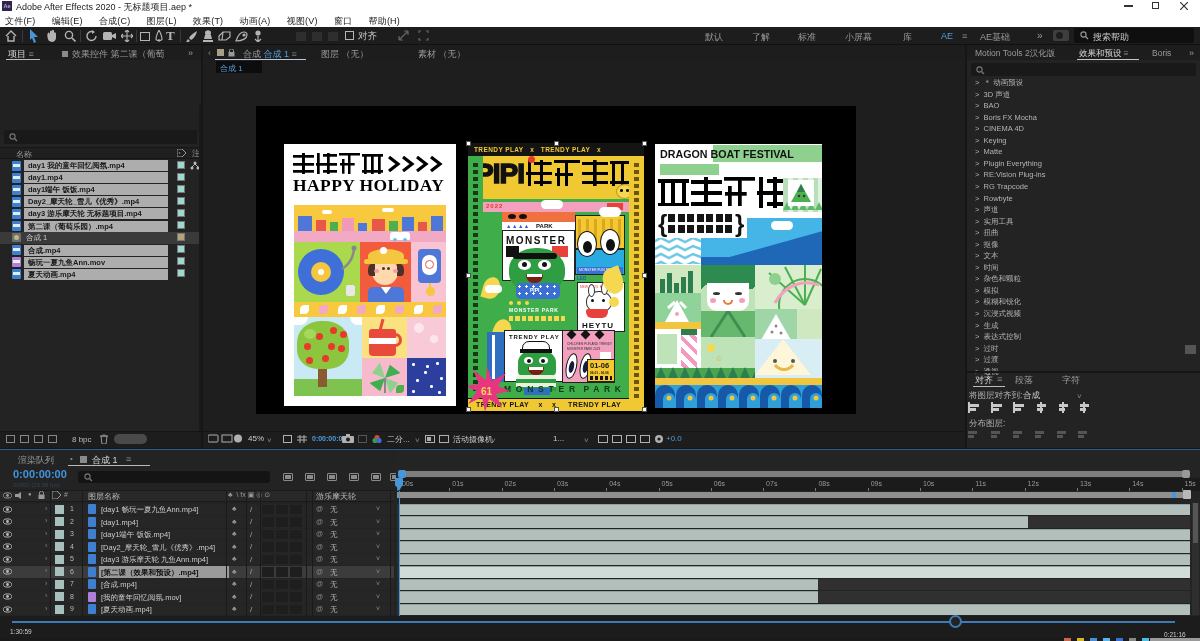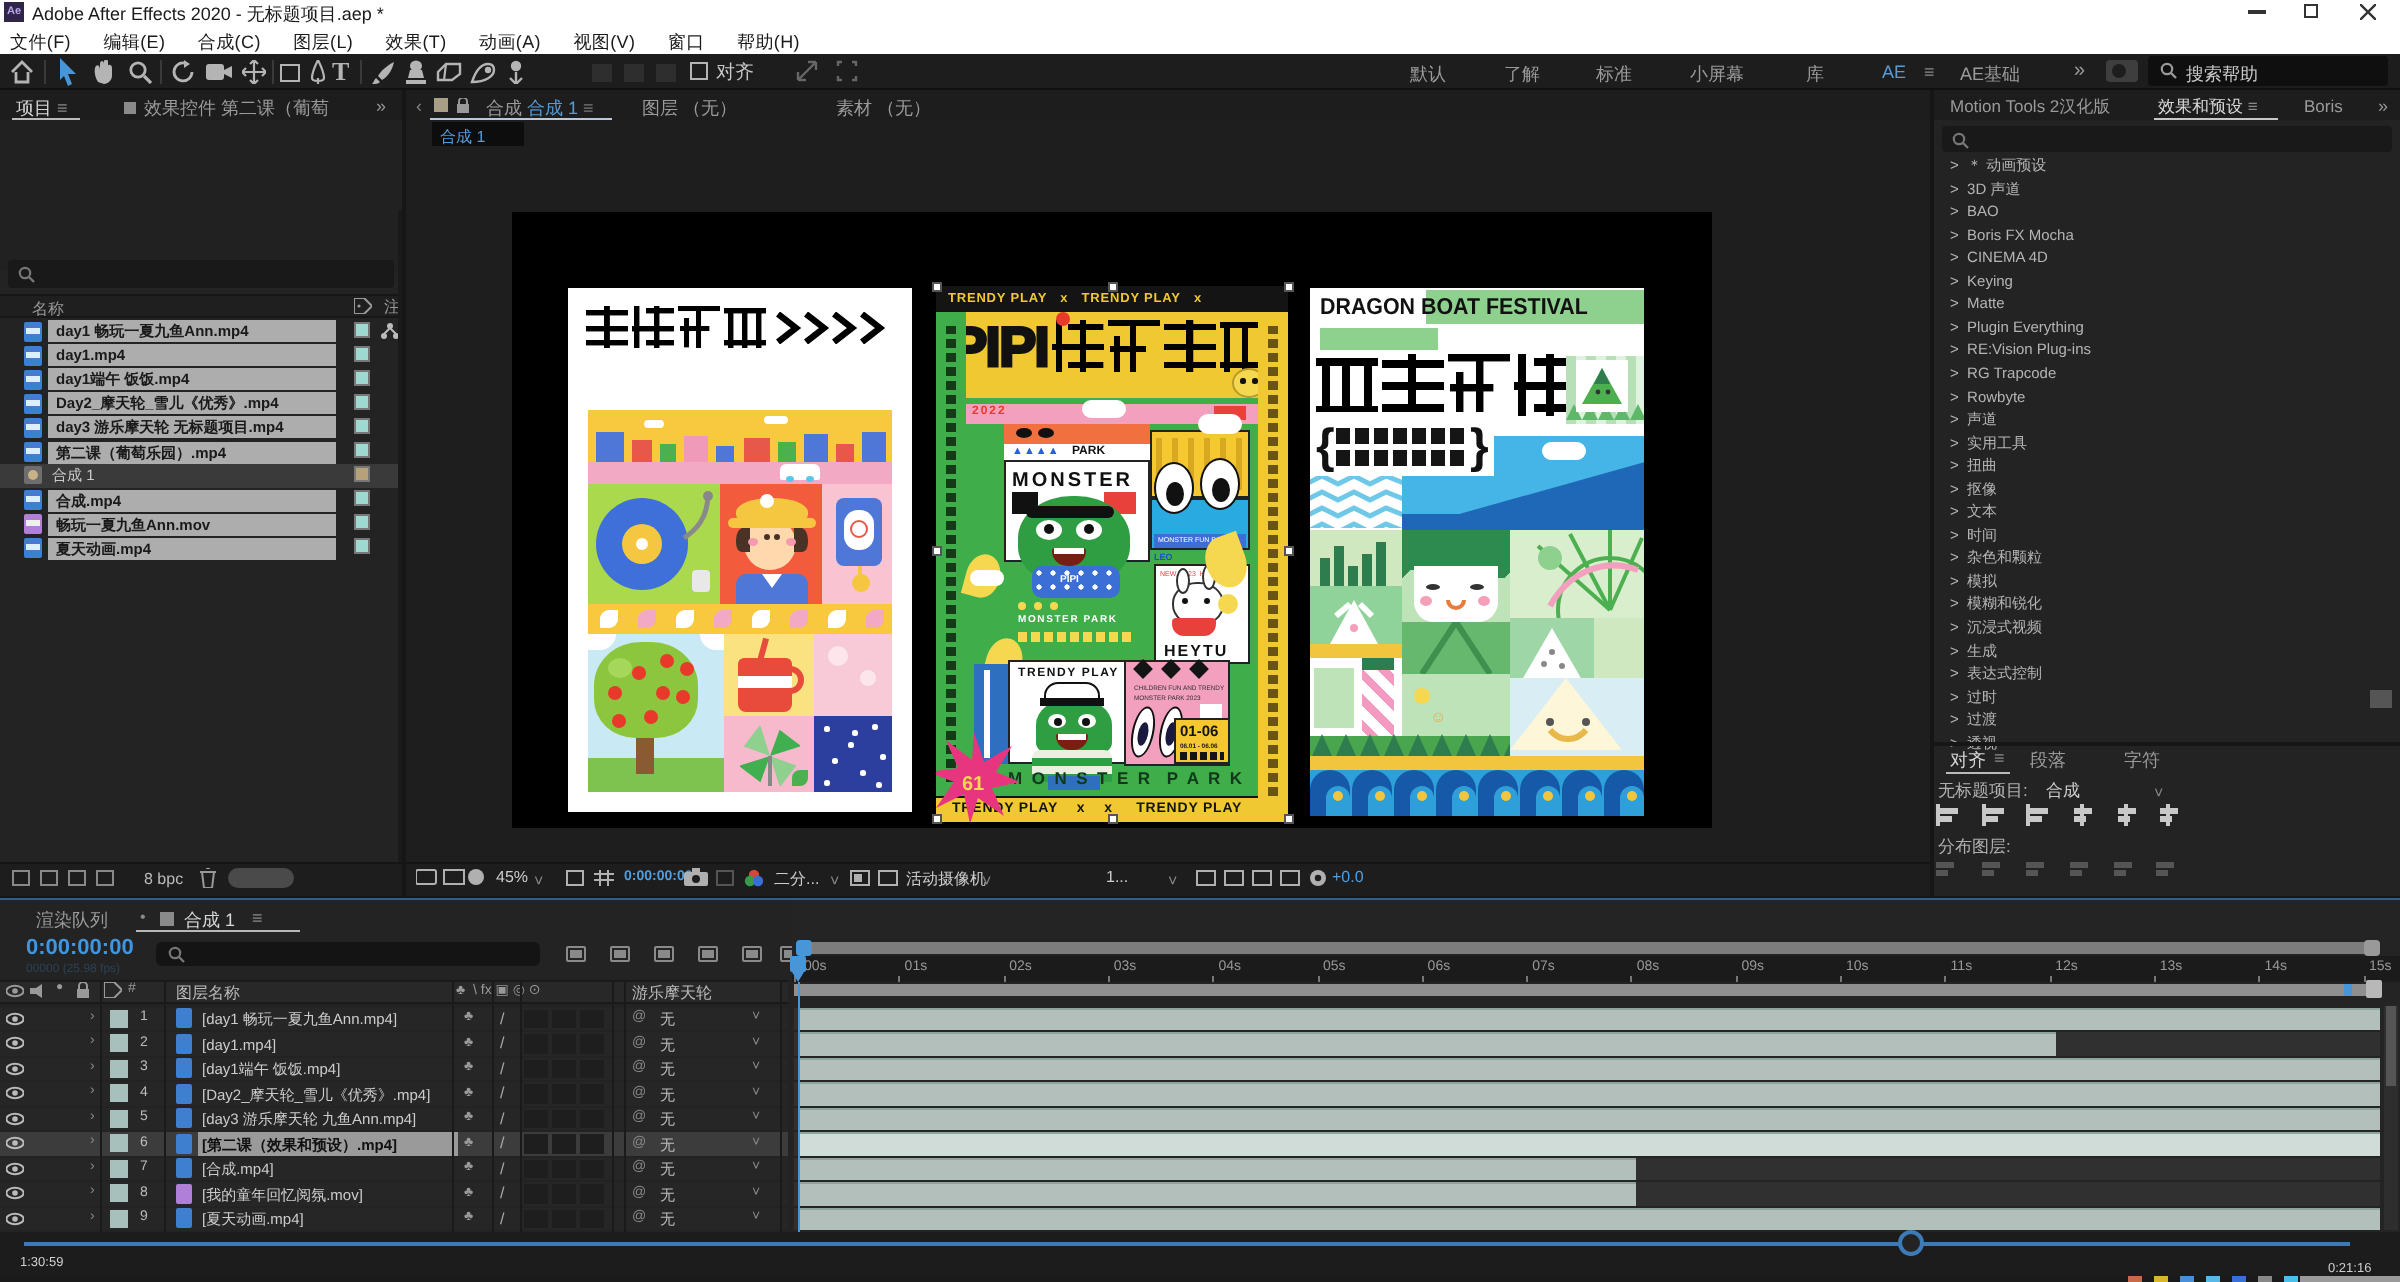--- a/index.html
+++ b/index.html
@@ -124,21 +124,21 @@
 <div class="ab" style="left:0px;top:102px;width:201px;height:12px;background:#1f1f1f;border-top:1px solid #161616;border-bottom:1px solid #161616"></div>
 <div class="tx" style="left:16px;top:104px;font-size:8px;color:#999">名称</div>
 <svg class="ico" style="left:177px;top:104px" width="9" height="8">
       <path d="M0 0 L5 0 L9 4 L5 8 L0 8 Z" fill="none" stroke="#999" stroke-width="1"></path>
       <circle cx="2.5" cy="4" r="0.8" fill="#999"></circle>
     </svg>
 <div class="tx" style="left:192px;top:103px;font-size:8px;color:#999">注</div>
 <div class="ab" style="left:24px;top:115.0px;width:144px;height:11.1px;background:#adadad"></div>
 <div class="ab" style="left:12px;top:115.5px;width:9px;height:10px;background:#3e7fd0;border-radius:1px"></div>
 <div class="ab" style="left:13px;top:118.5px;width:7px;height:3px;background:#ddeeff"></div>
-<div class="tx" style="left:28px;top:116.0px;font-size:7.5px;color:#1a1a1a;font-weight:bold">day1 畅玩一夏九鱼Ann.mp4</div>
+<div class="tx" style="left:28px;top:116.0px;font-size:7.5px;color:#1a1a1a;font-weight:bold">day1 我的童年回忆阅氛.mp4</div>
 <div class="ab" style="left:177px;top:115.5px;width:8px;height:8px;background:#9fd8cf;border:1px solid #777"></div>
 <svg class="ico" style="left:190px;top:115.5px" width="10" height="9">
       <circle cx="5" cy="2" r="1.5" fill="#bbb"></circle>
       <circle cx="2" cy="7" r="1.5" fill="#bbb"></circle>
       <circle cx="8" cy="7" r="1.5" fill="#bbb"></circle>
       <path d="M5 3 L2 6 M5 3 L8 6" stroke="#bbb" stroke-width="1"></path>
     </svg>
 <div class="ab" style="left:24px;top:127.1px;width:144px;height:11.1px;background:#adadad"></div>
 <div class="ab" style="left:12px;top:127.6px;width:9px;height:10px;background:#3e7fd0;border-radius:1px"></div>
 <div class="ab" style="left:13px;top:130.6px;width:7px;height:3px;background:#ddeeff"></div>
@@ -215,20 +215,21 @@
 <div class="zh ka" style="left:9px;top:9px;width:21px;height:21px"></div>
 <div class="zh kb" style="left:32px;top:9px;width:21px;height:21px"></div>
 <div class="zh kc" style="left:55px;top:9px;width:21px;height:21px"></div>
 <div class="zh kd" style="left:78px;top:9px;width:21px;height:21px"></div>
 <svg class="ab" style="left:103px;top:12px" width="60" height="16">
         <path d="M2 1 L11 8 L2 15" stroke="#000" stroke-width="3.2" fill="none"></path>
         <path d="M16 1 L25 8 L16 15" stroke="#000" stroke-width="3.2" fill="none"></path>
         <path d="M30 1 L39 8 L30 15" stroke="#000" stroke-width="3.2" fill="none"></path>
         <path d="M44 1 L53 8 L44 15" stroke="#000" stroke-width="3.2" fill="none"></path>
       </svg>
+<div class="tx" style="left:9px;top:31px;font-family:Liberation Serif,serif;font-weight:bold;font-size:17.5px;color:#000;letter-spacing:0.4px">HAPPY HOLIDAY</div>
 <div class="ab" style="left:10px;top:61px;width:152px;height:191px;background:#fff">
 <div class="ab" style="left:0px;top:0px;width:152px;height:26px;background:#f8c93e"></div>
 <div class="ab" style="left:4px;top:11px;width:14px;height:15px;background:#4f77d8"></div>
 <div class="ab" style="left:22px;top:15px;width:10px;height:11px;background:#e8584a"></div>
 <div class="ab" style="left:36px;top:17px;width:8px;height:9px;background:#4caf50"></div>
 <div class="ab" style="left:48px;top:13px;width:12px;height:13px;background:#f09aba"></div>
 <div class="ab" style="left:64px;top:18px;width:9px;height:8px;background:#4f77d8"></div>
 <div class="ab" style="left:78px;top:14px;width:13px;height:12px;background:#e8584a"></div>
 <div class="ab" style="left:95px;top:16px;width:9px;height:10px;background:#4caf50"></div>
 <div class="ab" style="left:108px;top:12px;width:12px;height:14px;background:#4f77d8"></div>
@@ -670,21 +671,21 @@
 <div class="tx" style="left:8px;top:298.65000000000015px;font-size:7.5px;color:#b4b4b4">&gt;&nbsp;&nbsp;过时</div>
 <div class="tx" style="left:8px;top:310.20000000000016px;font-size:7.5px;color:#b4b4b4">&gt;&nbsp;&nbsp;过渡</div>
 <div class="tx" style="left:8px;top:321.75000000000017px;font-size:7.5px;color:#b4b4b4">&gt;&nbsp;&nbsp;透视</div>
 <div class="ab" style="left:218px;top:300px;width:11px;height:9px;background:#555"></div>
 <div class="ab" style="left:0px;top:326px;width:233px;height:2px;background:#161616"></div>
 <div class="tx" style="left:8px;top:329px;font-size:9px;color:#d8d8d8">对齐</div>
 <div class="tx" style="left:30px;top:329px;font-size:9px;color:#888">≡</div>
 <div class="tx" style="left:48px;top:329px;font-size:9px;color:#9a9a9a">段落</div>
 <div class="tx" style="left:95px;top:329px;font-size:9px;color:#9a9a9a">字符</div>
 <div class="ab" style="left:6px;top:341px;width:32px;height:1px;background:#bbb"></div>
-<div class="tx" style="left:2px;top:345px;font-size:8.5px;color:#b0b0b0">无标题项目:</div>
+<div class="tx" style="left:2px;top:345px;font-size:8.5px;color:#b0b0b0">将图层对齐到:</div>
 <div class="tx" style="left:56px;top:345px;font-size:8.5px;color:#ccc">合成</div>
 <div class="tx" style="left:110px;top:347px;font-size:8px;color:#888">˅</div>
 <div class="ab" style="left:1px;top:357px;width:13px;height:11px">
       <div class="ab" style="left:1.5px;top:2px;width:9px;height:3px;background:#c8c8c8"></div>
       <div class="ab" style="left:1.5px;top:6px;width:6px;height:3px;background:#c8c8c8"></div>
       <div class="ab" style="left:0px;top:0;width:1.5px;height:11px;background:#c8c8c8"></div>
     </div>
 <div class="ab" style="left:24px;top:357px;width:13px;height:11px">
       <div class="ab" style="left:1.5px;top:2px;width:9px;height:3px;background:#c8c8c8"></div>
       <div class="ab" style="left:1.5px;top:6px;width:6px;height:3px;background:#c8c8c8"></div>

